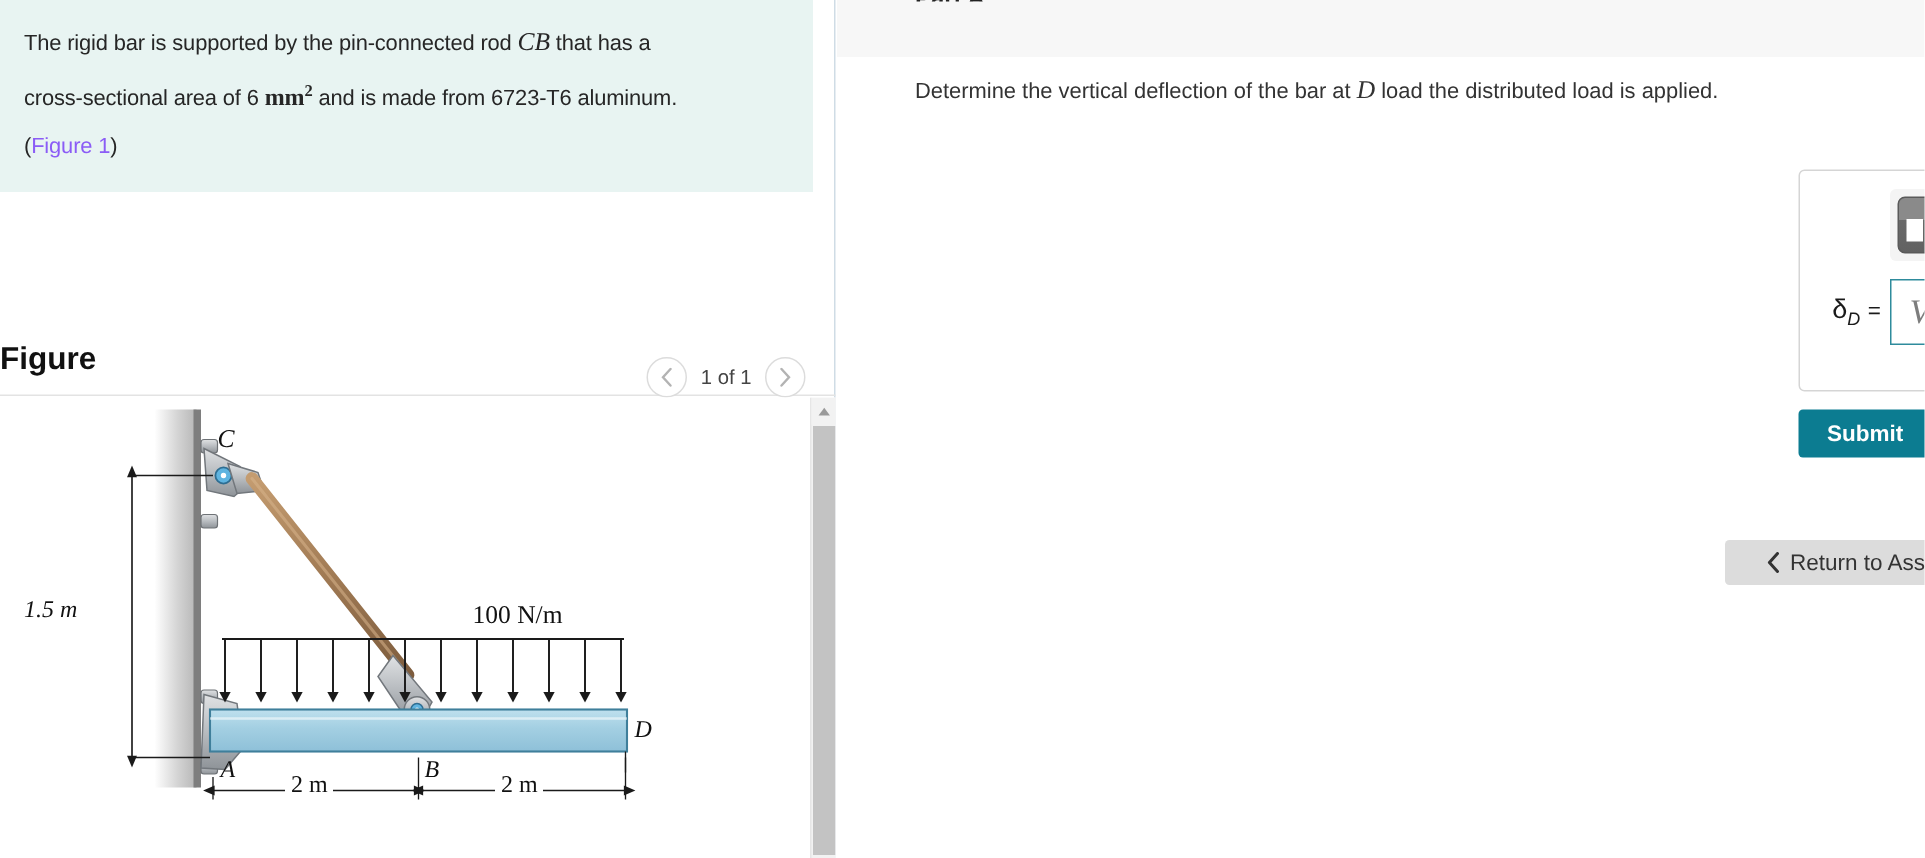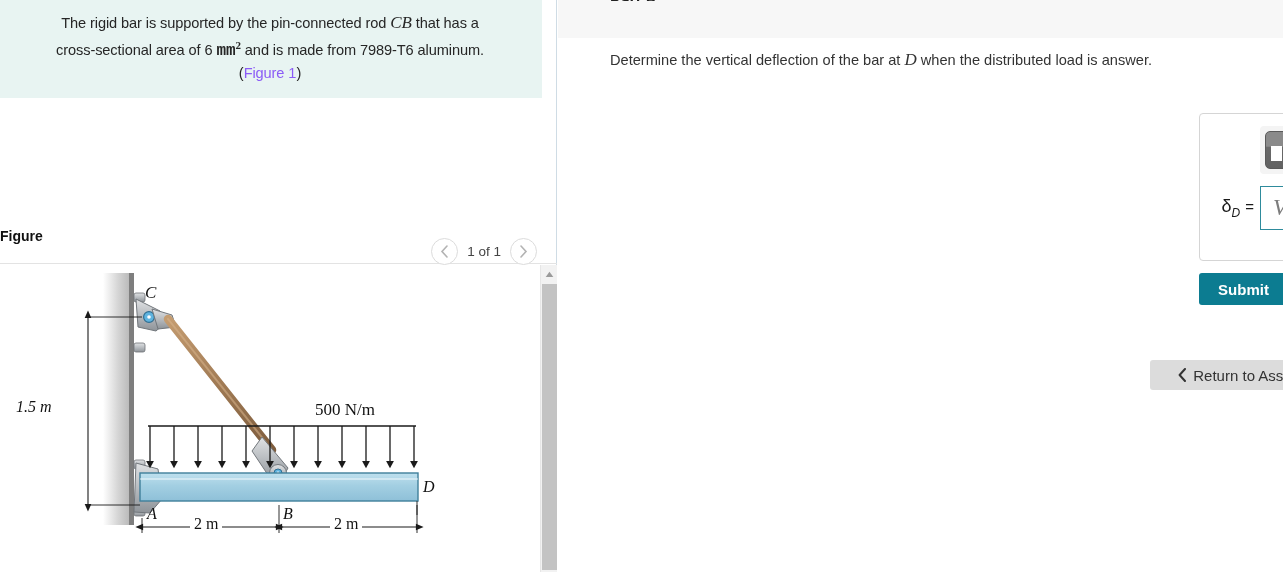--- a/index.html
+++ b/index.html
@@ -20,39 +20,38 @@
     border-right: 1px solid #cfdce5;
   }
   .problem-box {
     background: #e8f4f2;
     padding: 12px 18px 14px 16px;
     width: 542px;
     min-height: 88px;
   }
   .problem-text {
     font-size: 14.6px;
-    line-height: 22px;
+    line-height: 32px;
     color: #262626;
     letter-spacing: -0.1px;
-    text-align: center;
   }
   .mathvar { font-family: "Liberation Serif", serif; font-style: italic; font-size: 17px; }
-  .mathunit { font-family: Liberation Mono, monospace; font-weight: bold; font-size: 16px; font-style: normal; }
+  .mathunit { font-family: Liberation Serif, serif; font-weight: bold; font-size: 16px; font-style: normal; }
   sup.exp { font-family: "Liberation Serif", serif; font-size: 11px; font-weight: bold; }
   .fig-link { color: #8b5cf6; cursor: pointer; }
 
   
   .figure-header {
     position: absolute; top: 222px; left: 0;
     width: 557px; height: 42px;
     border-bottom: 1px solid #e3e3e3;
   }
   .figure-title {
     position: absolute; left: 0; top: 6px;
-    font-size: 14px; font-weight: bold; color: #111;
+    font-size: 21px; font-weight: bold; color: #111;
   }
   .fig-nav {
     position: absolute; right: 20px; top: 5px;
     display: flex; align-items: center; gap: 9px; margin-top: 11px;
   }
   .nav-circle {
     width: 27px; height: 27px; border-radius: 50%;
     border: 1px solid #dcdcdc; background: #fff;
     display: flex; align-items: center; justify-content: center;
     color: #b3b3b3; font-size: 15px; cursor: pointer;
@@ -175,21 +174,21 @@
 </head>
 <body>
 
 <div class="app">
 
   <div class="left-panel">
 
     <div class="problem-box">
       <div class="problem-text">
         <span>The rigid bar is supported by the pin-connected rod </span><span class="mathvar">CB</span><span> that has a</span><br>
-        <span>cross-sectional area of 6 </span><span class="mathunit">mm</span><sup class="exp">2</sup><span> and is made from 7989-T6 aluminum.</span><br>
+        <span>cross-sectional area of 6 </span><span class="mathunit">mm</span><sup class="exp">2</sup><span> and is made from 6723-T6 aluminum.</span><br>
         <span>(</span><span class="fig-link">Figure 1</span><span>)</span>
       </div>
     </div>
 
     <div class="figure-header">
       <div class="figure-title">Figure</div>
       <div class="fig-nav">
         <div class="nav-circle">
           <svg width="9" height="13" viewBox="0 0 9 13">
             <path d="M7 1 L2 6.5 L7 12" stroke="#b3b3b3" stroke-width="1.6" fill="none" stroke-linecap="round"></path>
@@ -300,21 +299,21 @@
         <line x1="281" y1="262" x2="417" y2="262" stroke="#1a1a1a" stroke-width="1.1" marker-start="url(#dimL)" marker-end="url(#dimR)"></line>
 
         <line x1="417" y1="236" x2="417" y2="250" stroke="#1a1a1a" stroke-width="0.9"></line>
       </svg>
 
       
       <div style="position:absolute;left:145px;top:18px;font-family:'Liberation Serif',serif;font-style:italic;font-size:17px;color:#111;">C</div>
       <div style="position:absolute;left:147px;top:240px;font-family:'Liberation Serif',serif;font-style:italic;font-size:16px;color:#111;">A</div>
       <div style="position:absolute;left:283px;top:240px;font-family:'Liberation Serif',serif;font-style:italic;font-size:16px;color:#111;">B</div>
       <div style="position:absolute;left:423px;top:213px;font-family:'Liberation Serif',serif;font-style:italic;font-size:16px;color:#111;">D</div>
-      <div style="position:absolute;left:315px;top:135px;font-family:'Liberation Serif',serif;font-size:17px;color:#111;">500 N/m</div>
+      <div style="position:absolute;left:315px;top:135px;font-family:'Liberation Serif',serif;font-size:17px;color:#111;">100 N/m</div>
       <div style="position:absolute;left:16px;top:133px;font-family:'Liberation Serif',serif;font-size:16px;color:#111;font-style:italic;">1.5 m</div>
       <div style="position:absolute;left:190px;top:250px;font-family:'Liberation Serif',serif;font-size:16px;color:#111;background:#fff;padding:0 4px;">2 m</div>
       <div style="position:absolute;left:330px;top:250px;font-family:'Liberation Serif',serif;font-size:16px;color:#111;background:#fff;padding:0 4px;">2 m</div>
 
       
       <div class="scrollbar">
         <div class="scroll-up">
           <svg width="9" height="7" viewBox="0 0 9 7">
             <path d="M4.5 0.8 L8.3 6 L0.7 6 Z" fill="#9a9a9a"></path>
           </svg>
@@ -324,21 +323,21 @@
     </div>
   </div>
 
   <div class="right-panel">
 
     <div class="part-band">
       <div class="part-label">Part A</div>
     </div>
 
     <div class="question-text">
-      <span>Determine the vertical deflection of the bar at </span><span class="mathvar">D</span><span> when the distributed load is answer.</span>
+      <span>Determine the vertical deflection of the bar at </span><span class="mathvar">D</span><span> load the distributed load is applied.</span>
     </div>
 
 
     <div class="answer-card">
 
       <div class="mathtoolbar">
 
         <div class="tb-sq">
           <span class="tb-icon-glyph">
             <span class="wrect" style="left:0px;top:9px;width:11px;height:15px;"></span>

